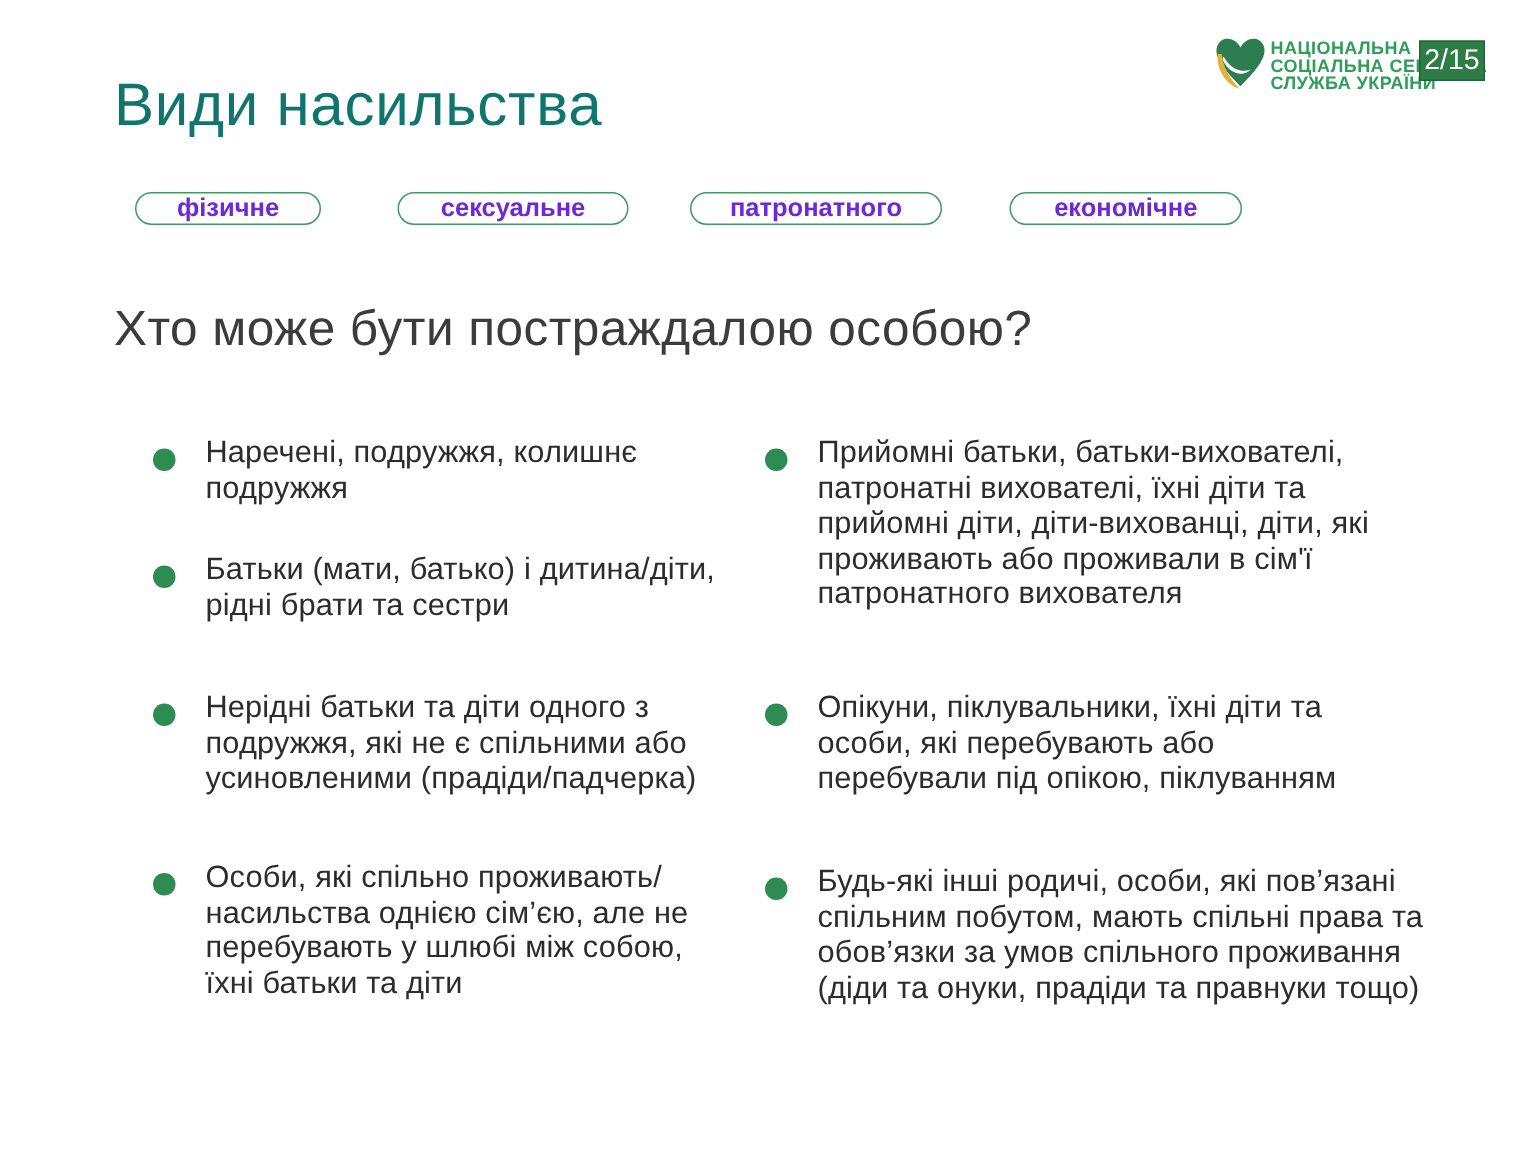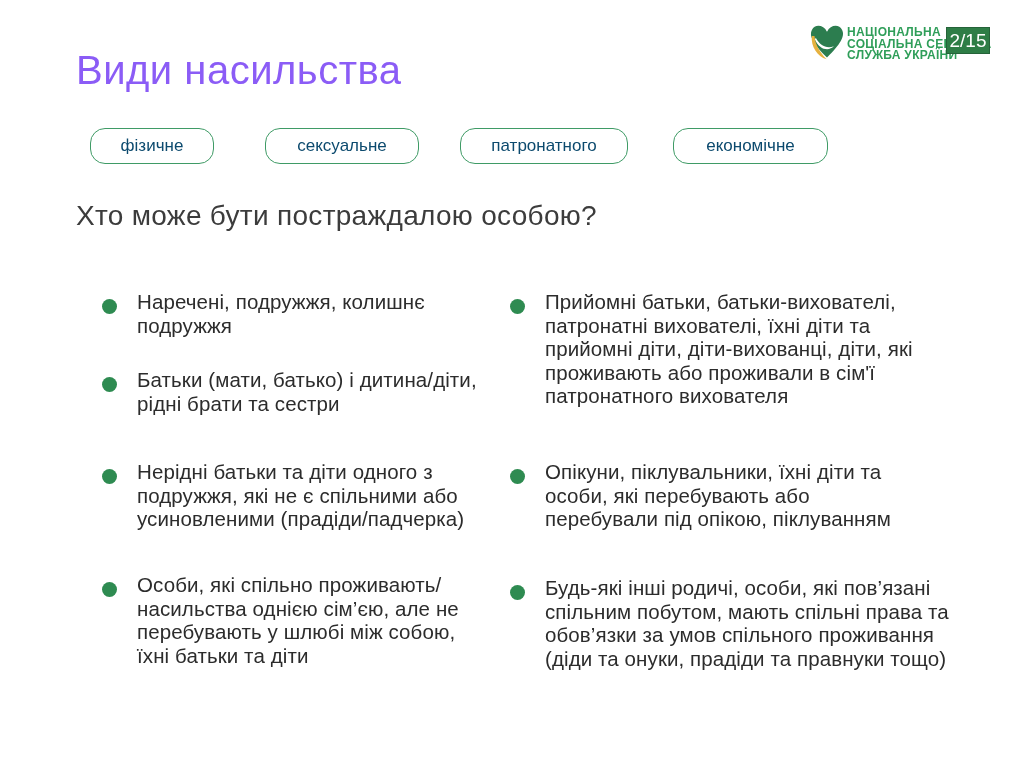--- a/index.html
+++ b/index.html
@@ -22,33 +22,33 @@
   .page-badge {
     position: absolute; left: 946px; top: 27px; width: 44px; height: 27px;
     background: #2e7d46; border: 1px solid #256339; box-sizing: border-box;
     color: #ffffff; font-size: 19px; font-weight: 400;
     display: flex; align-items: center; justify-content: center;
   }
 
   
   .page-title {
     position: absolute; left: 76px; top: 48px;
-    font-size: 40px; font-weight: 400; color: #8b5cf6; letter-spacing: 0.5px;
+    font-size: 40px; font-weight: 400; color: #0f766e; letter-spacing: 0.5px;
   }
   .section-title {
     position: absolute; left: 76px; top: 200px;
-    font-size: 28px; font-weight: 400; color: #3c3c3c; letter-spacing: 0.3px;
+    font-size: 33px; font-weight: 400; color: #3c3c3c; letter-spacing: 0.3px;
   }
 
   
   .tag {
-    position: absolute; top: 128px; height: 36px; box-sizing: border-box;
+    position: absolute; top: 128px; height: 22px; box-sizing: border-box;
     border: 1.6px solid #3f9b66; border-radius: 15px; background: #ffffff;
     display: flex; align-items: center; justify-content: center;
-    font-size: 17px; font-weight: 400; color: #0c4a6e;
+    font-size: 17px; font-weight: 700; color: #6d28d9;
   }
   .tag-0 { left: 90px;  width: 124px; }
   .tag-1 { left: 265px; width: 154px; }
   .tag-2 { left: 460px; width: 168px; }
   .tag-3 { left: 673px; width: 155px; }
 
   
   .item { position: absolute; }
   .item .dot {
     position: absolute; left: -35px; top: 9px;

